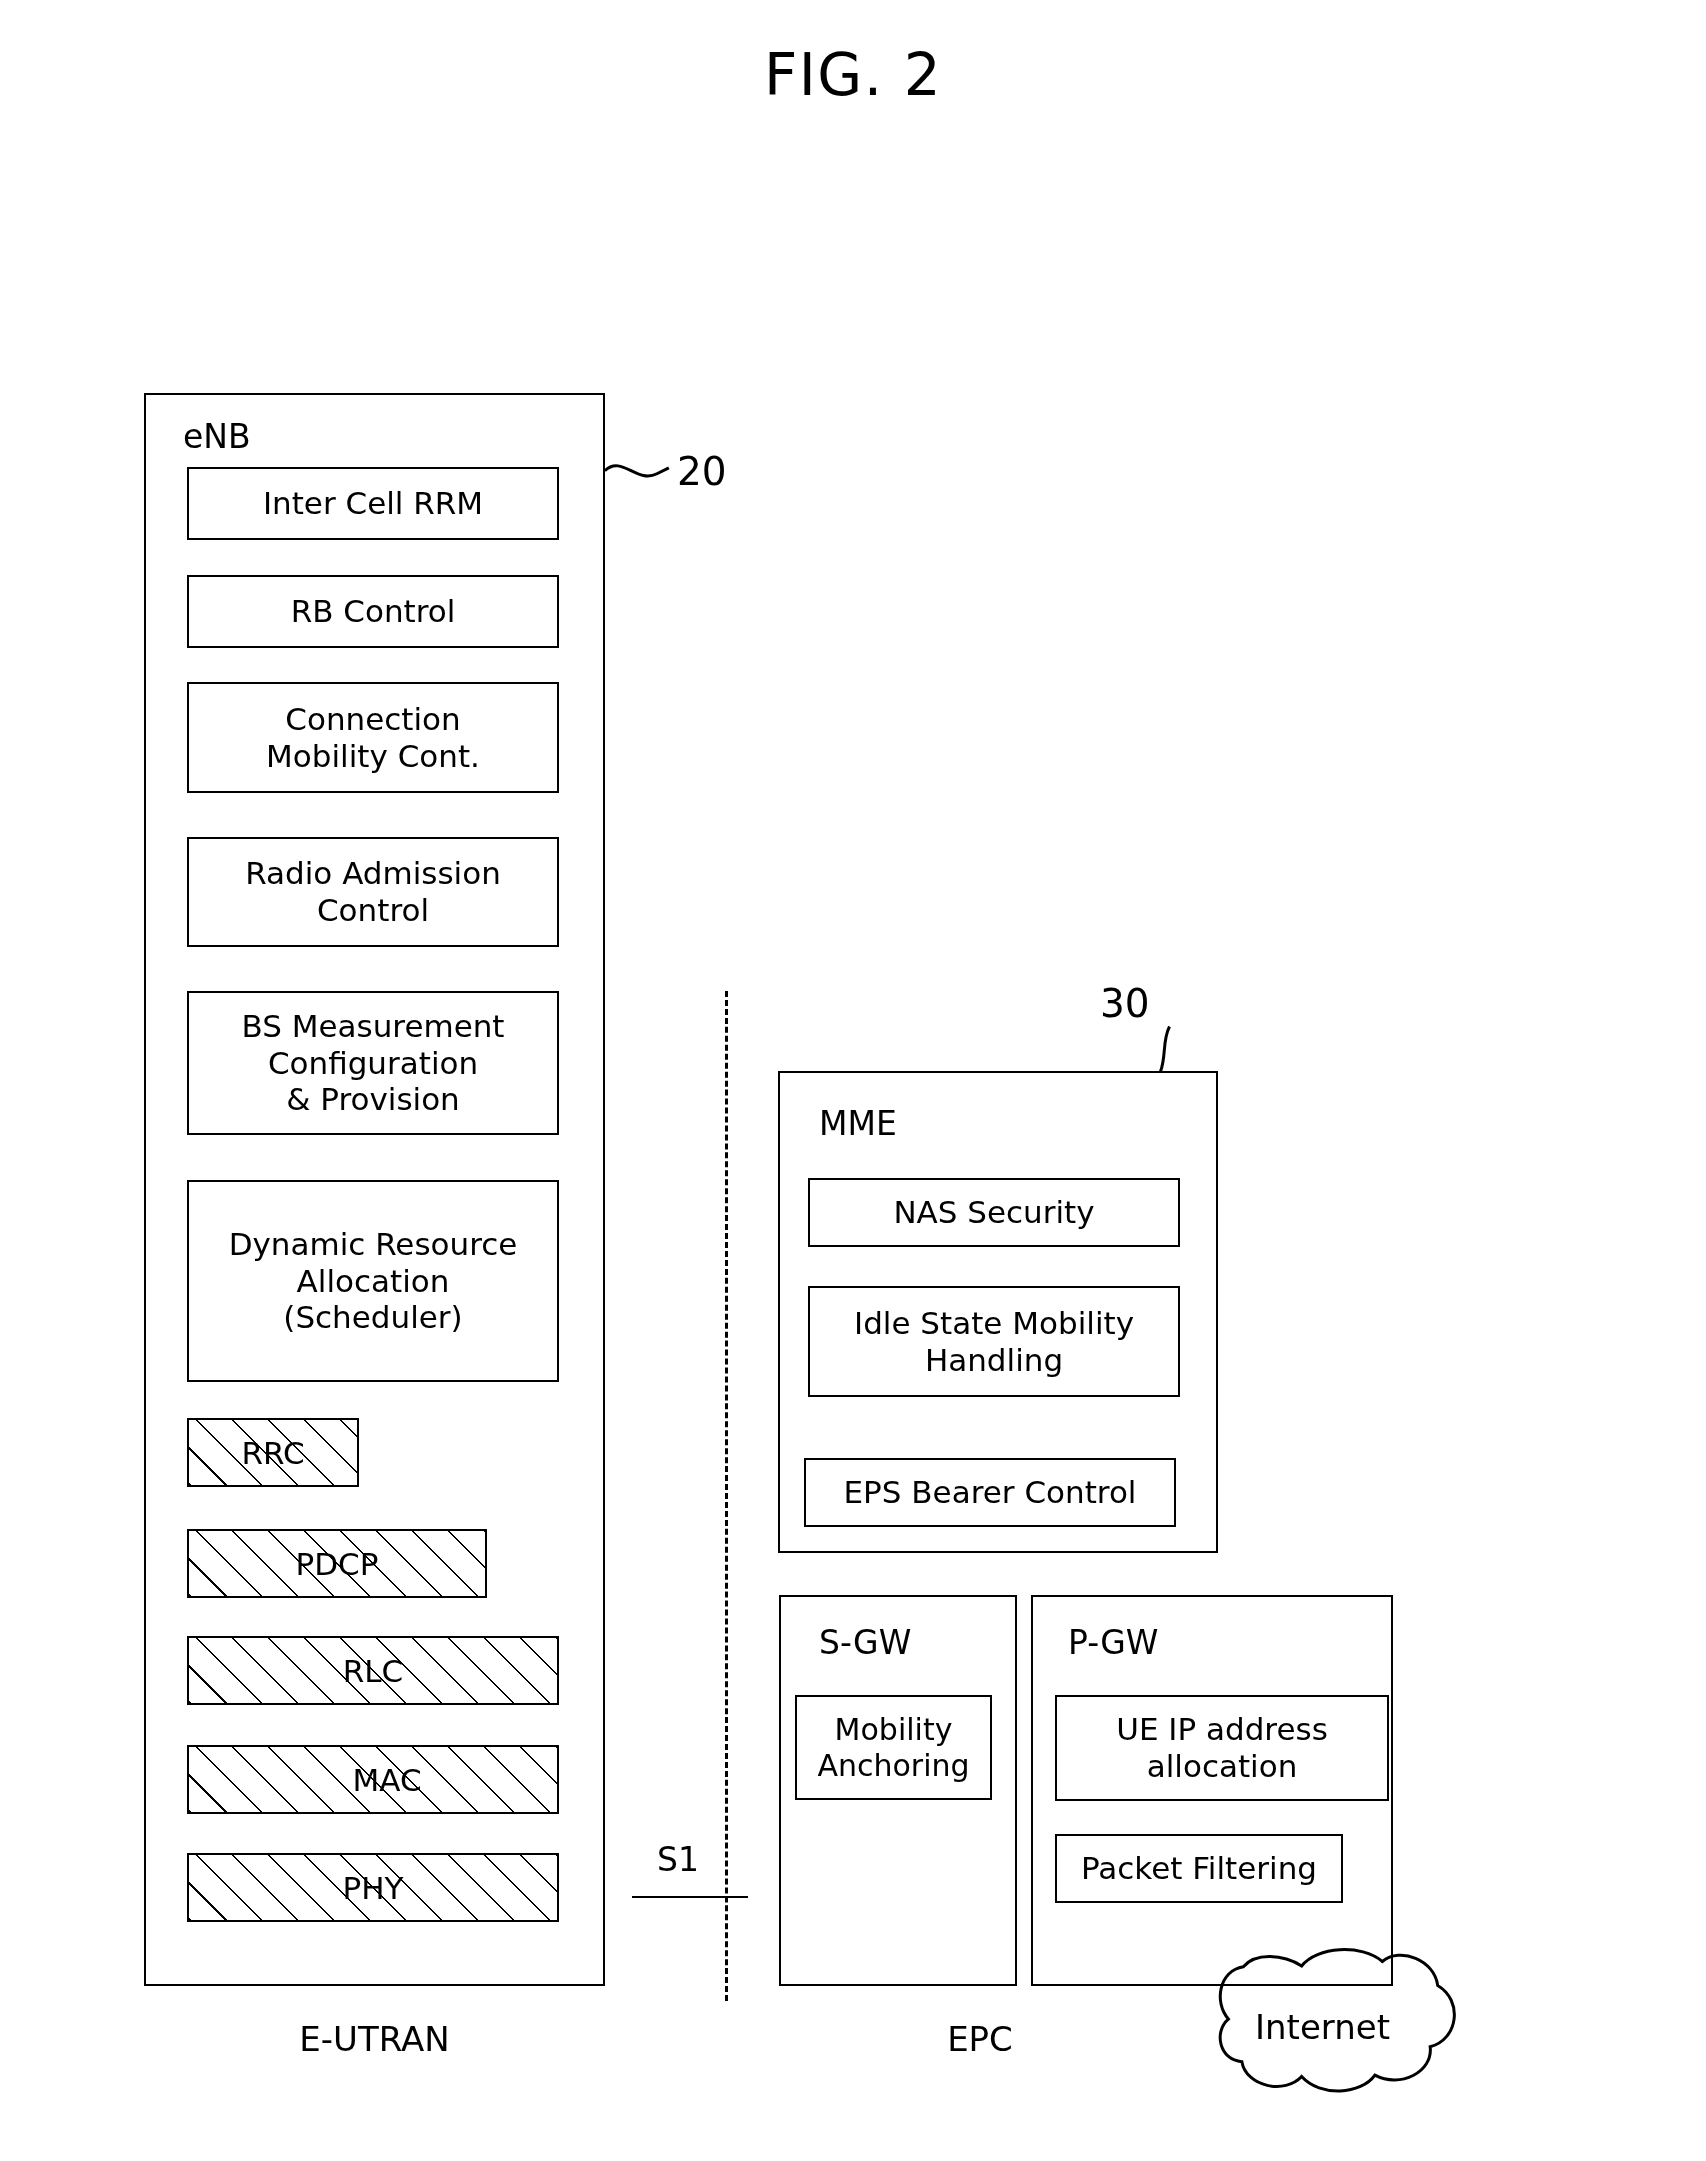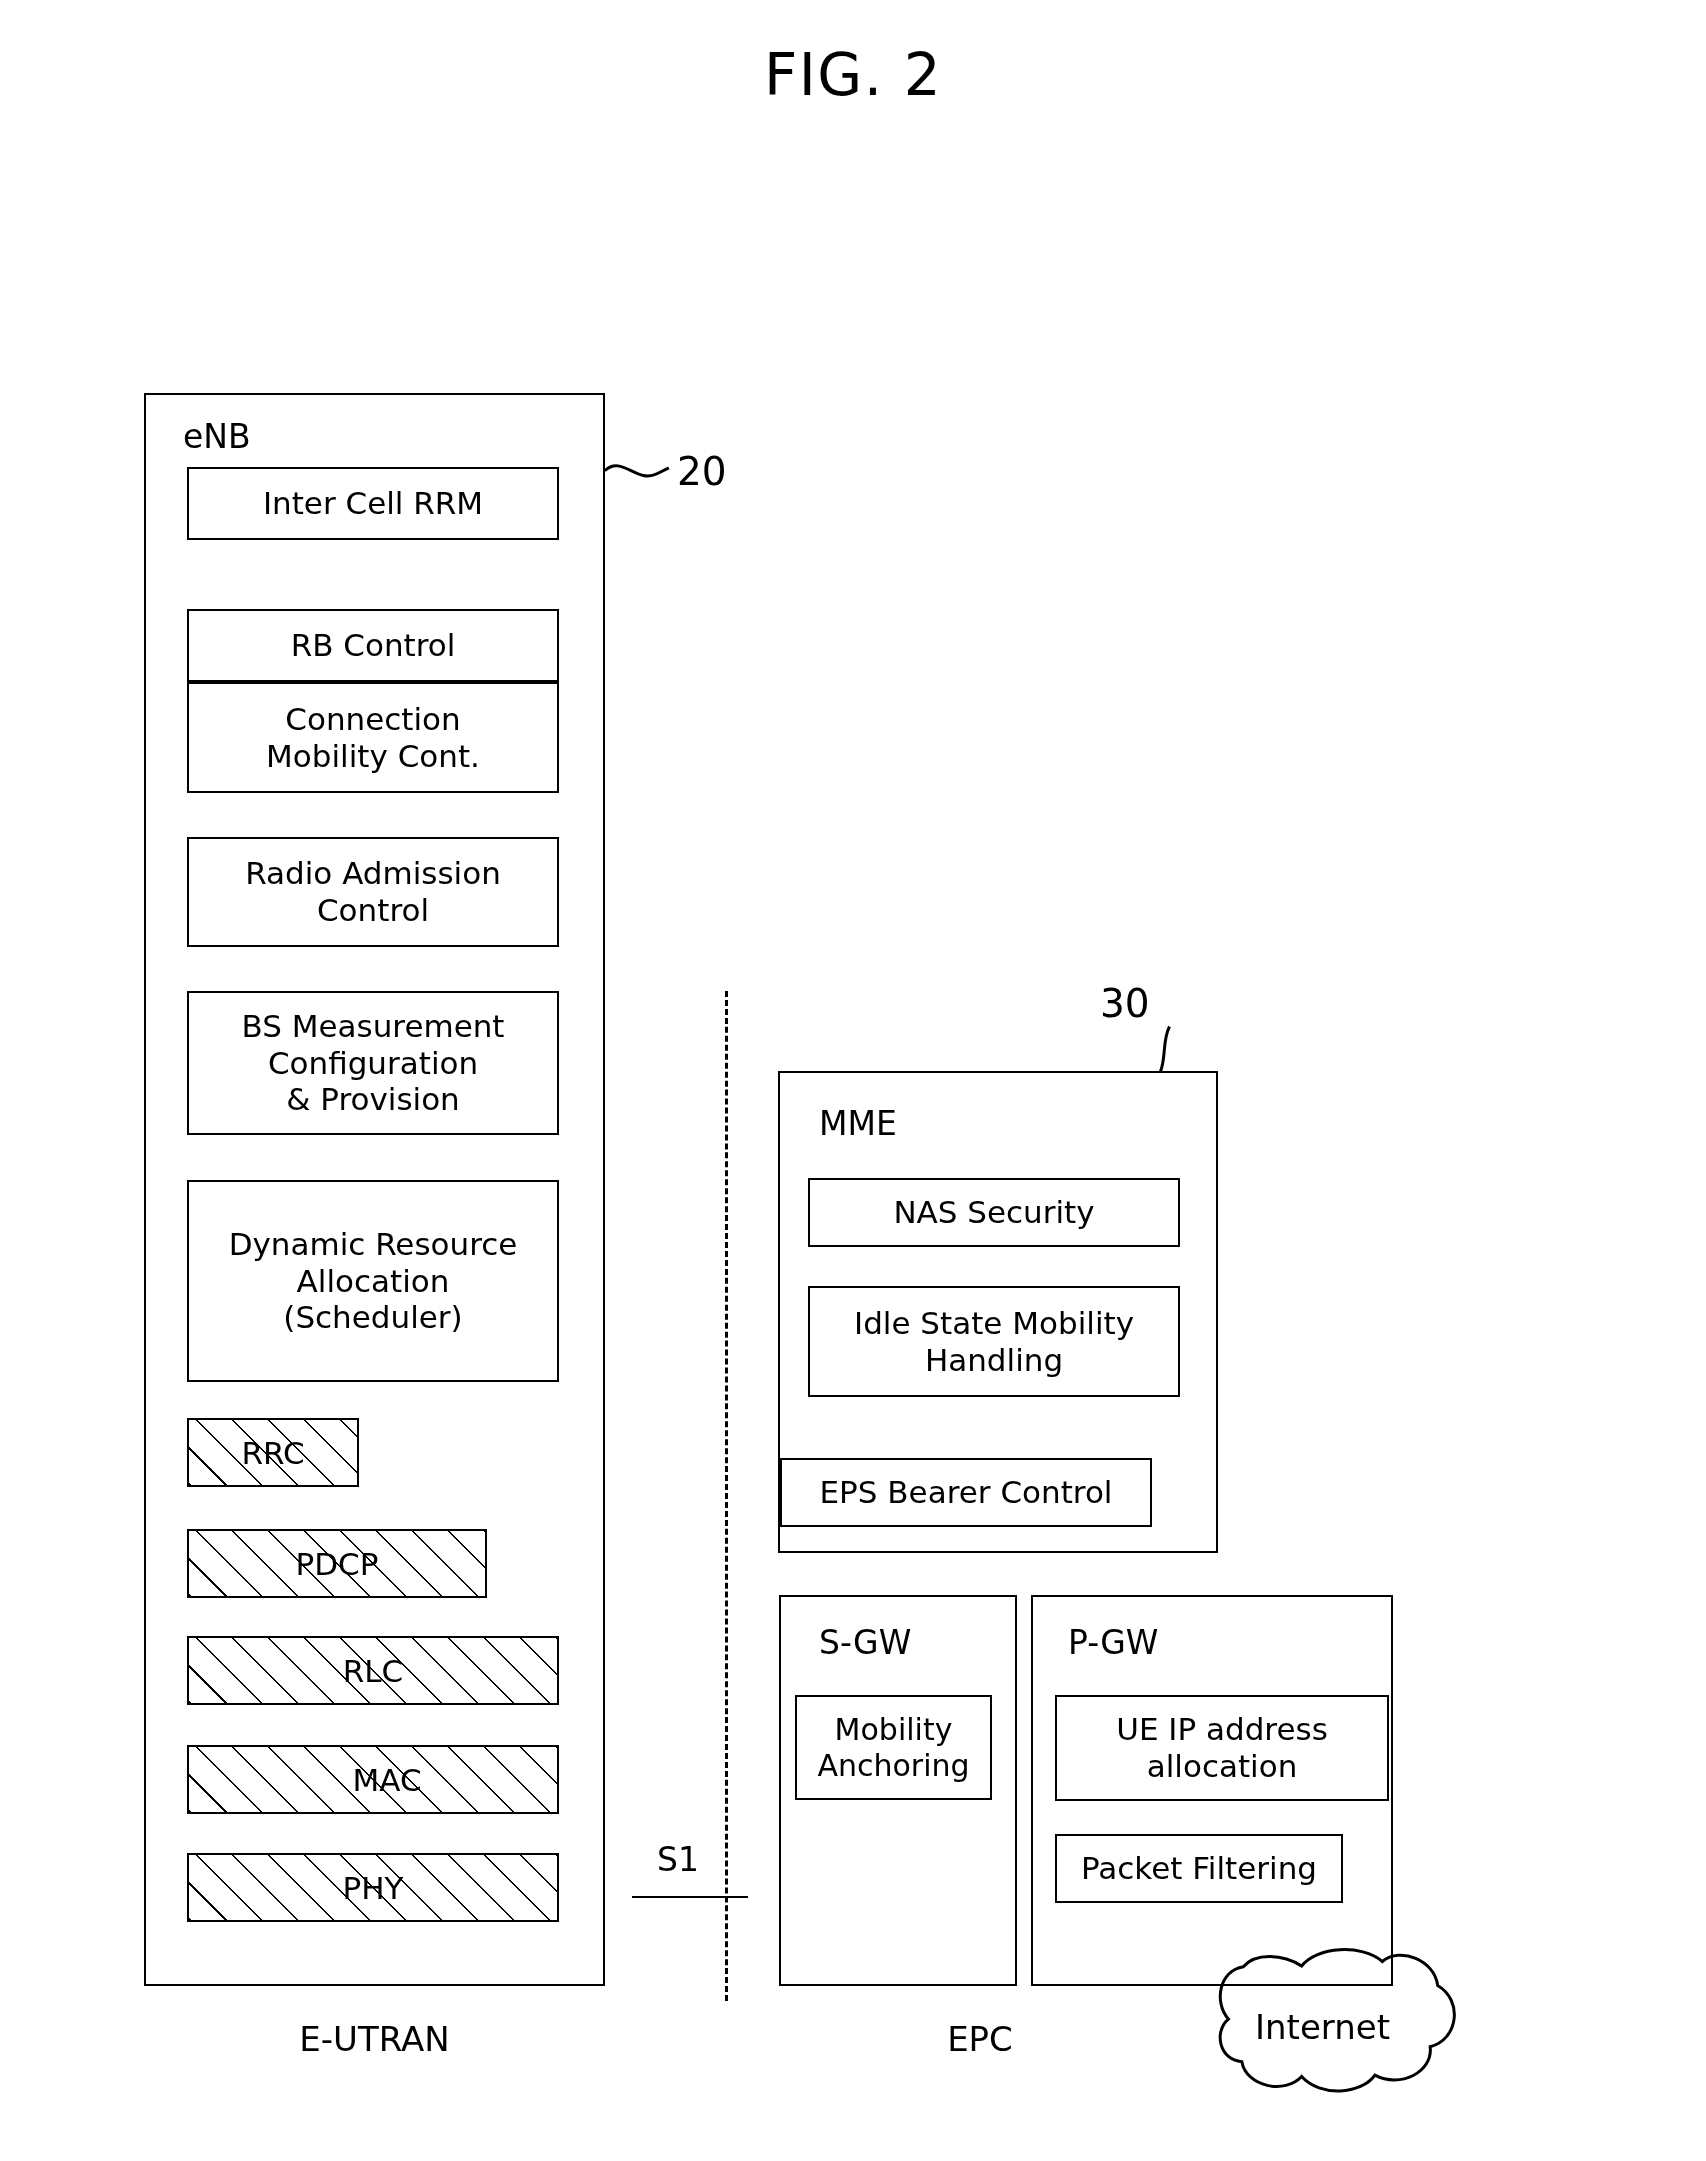--- a/index.html
+++ b/index.html
@@ -120,21 +120,21 @@
 <body>
 
 <div class="fig-title">FIG. 2</div>
 
 <div class="box" style="left:144px; top:393px; width:461px; height:1593px;"></div>
 
 <div class="grp-label" style="left:183px; top:417px;">eNB</div>
 
 <div class="inner-box" style="left:187px; top:467px; width:372px; height:73px;">Inter Cell RRM</div>
 
-<div class="inner-box" style="left:187px; top:575px; width:372px; height:73px;margin-top:34px;">RB Control</div>
+<div class="inner-box" style="left:187px; top:575px; width:372px; height:73px;">RB Control</div>
 
 <div class="inner-box" style="left:187px; top:682px; width:372px; height:111px; white-space:pre-line;">Connection
 Mobility Cont.</div>
 
 <div class="inner-box" style="left:187px; top:837px; width:372px; height:110px; white-space:pre-line;">Radio Admission
 Control</div>
 
 <div class="inner-box" style="left:187px; top:991px; width:372px; height:144px; white-space:pre-line;">BS Measurement
 Configuration
 &amp; Provision</div>
@@ -165,21 +165,21 @@
 
 <div class="box" style="left:778px; top:1071px; width:440px; height:482px;"></div>
 
 <div class="grp-label" style="left:819px; top:1104px;">MME</div>
 
 <div class="inner-box" style="left:808px; top:1178px; width:372px; height:69px;">NAS Security</div>
 
 <div class="inner-box" style="left:808px; top:1286px; width:372px; height:111px; white-space:pre-line;">Idle State Mobility
 Handling</div>
 
-<div class="inner-box" style="left:780px; top:1458px; width:372px; height:69px;">EPS Bearer Control</div>
+<div class="inner-box" style="left:804px; top:1458px; width:372px; height:69px;">EPS Bearer Control</div>
 
 <svg class="leader" style="left:1144px; top:1025px;" width="60" height="60" viewBox="0 0 80 80">
   <path d="M34,2 C24,22 30,40 22,62" stroke="#000" stroke-width="4" fill="none"></path>
 </svg>
 <div class="refnum" style="left:1100px; top:981px;">30</div>
 
 <div class="box" style="left:779px; top:1595px; width:238px; height:391px;"></div>
 
 <div class="grp-label" style="left:819px; top:1623px;">S-GW</div>
 

